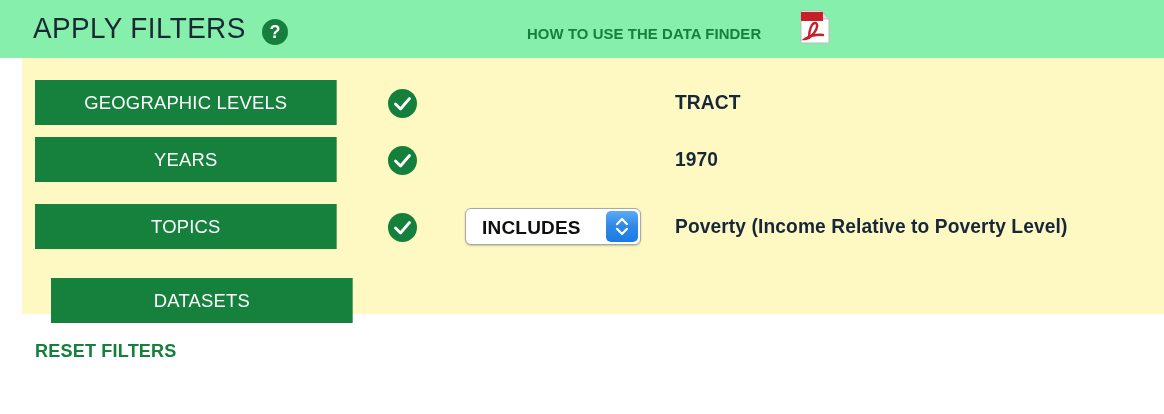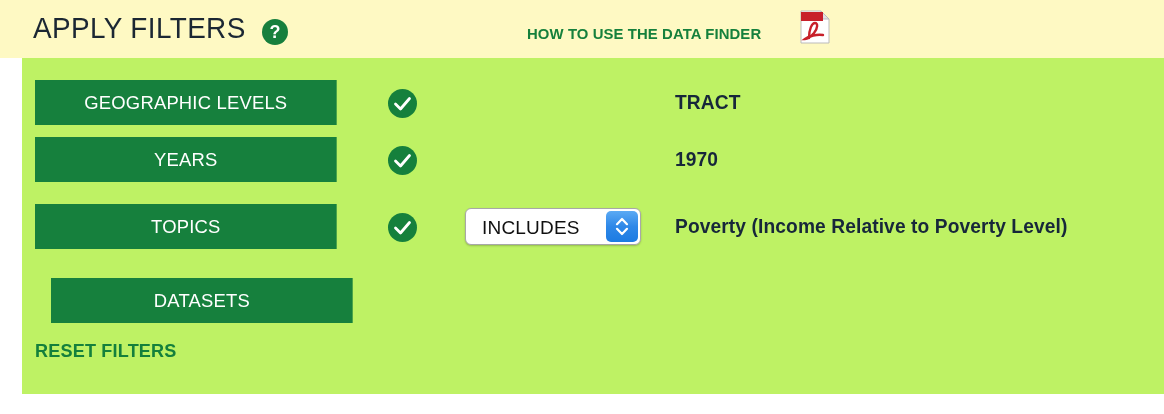--- a/index.html
+++ b/index.html
@@ -14,21 +14,21 @@
     overflow: hidden;
     position: relative;
   }
 
   
   .header {
     position: absolute;
     left: 0; top: 0;
     width: 1164px;
     height: 58px;
-    background: #fef9c3;
+    background: #86efac;
   }
   .page-title {
     position: absolute;
     left: 33px;
     top: 11px;
     font-size: 30px;
     letter-spacing: 0.4px;
     color: #1b2733;
     font-family: "Liberation Sans", sans-serif;
     font-weight: 400;
@@ -74,22 +74,22 @@
     height: 34px;
     cursor: pointer;
   }
 
   
   .filter-panel {
     position: absolute;
     left: 22px;
     top: 58px;
     width: 1142px;
-    height: 336px;
-    background: #bef264;
+    height: 256px;
+    background: #fef9c3;
   }
 
   .filter-row {
     position: absolute;
     left: 0;
     width: 100%;
     height: 45px;
   }
   .row-0 { top: 22px; }
   .row-1 { top: 79px; padding-left: 16px; }
@@ -138,20 +138,21 @@
     position: absolute;
     left: 0; top: 0;
     width: 176px;
     height: 37px;
     border-radius: 6px;
     background: #ffffff;
     border: 1px solid #A8A8A8;
     box-shadow: 0 1px 2px rgba(0,0,0,0.22);
     box-sizing: border-box;
     cursor: pointer;
+    font-weight: bold;
   }
   .op-select-label {
     position: absolute;
     left: 16px;
     top: 0;
     height: 37px;
     line-height: 37px;
     font-size: 19px;
     color: #101010;
     font-family: "Liberation Sans", sans-serif;

